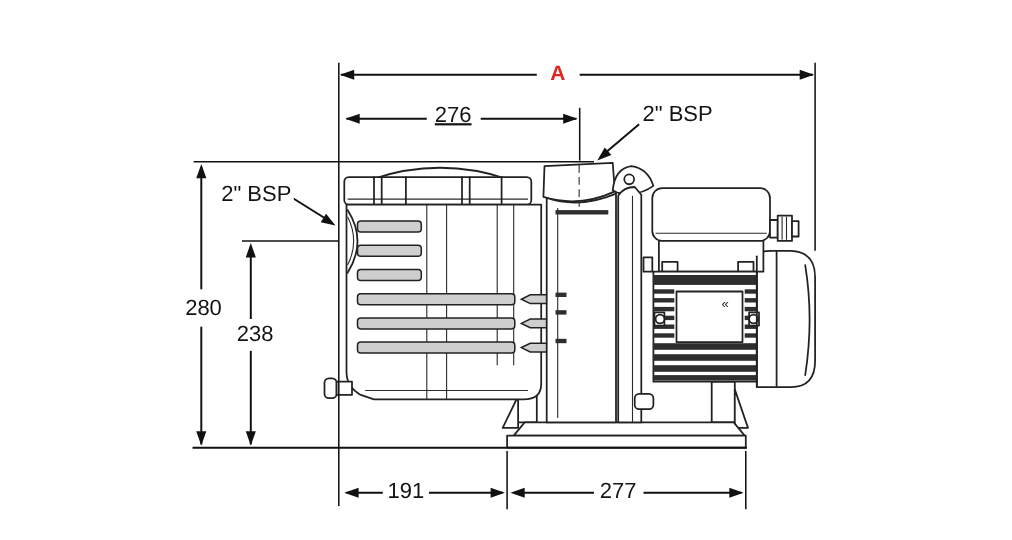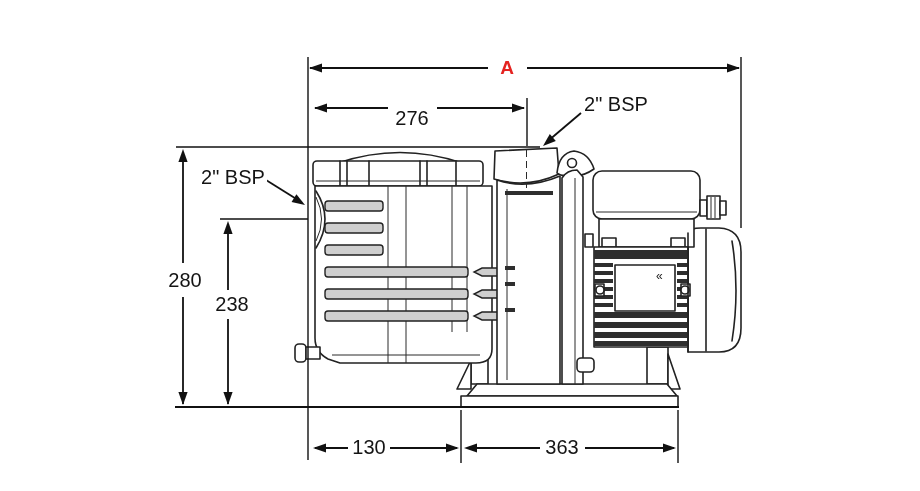--- a/index.html
+++ b/index.html
@@ -210,20 +210,20 @@
       <line class="dimline" x1="581" y1="113" x2="548" y2="141"></line>
       <polygon class="arrow" points="0,0 -13,-4.6 -13,4.6" transform="translate(543,146) rotate(139)"></polygon>
     </g>
     <g>
       <line class="dimline" x1="266" y1="180" x2="298" y2="200"></line>
       <polygon class="arrow" points="0,0 -13,-4.6 -13,4.6" transform="translate(305,205) rotate(32)"></polygon>
     </g>
   </svg>
 
   <div class="dim-label accent" style="left:507px;top:67px;">A</div>
-  <div class="dim-label" style="left:412px;top:118px;">276</div>
+  <div class="dim-label" style="left:412px;top:105px;text-decoration:underline;">276</div>
   <div class="dim-label" style="left:616px;top:104px;">2" BSP</div>
   <div class="dim-label" style="left:233px;top:177px;">2" BSP</div>
   <div class="dim-label" style="left:185px;top:280px;">280</div>
   <div class="dim-label" style="left:232px;top:304px;">238</div>
-  <div class="dim-label" style="left:369px;top:447px;">130</div>
-  <div class="dim-label" style="left:562px;top:447px;">363</div>
+  <div class="dim-label" style="left:369px;top:447px;">191</div>
+  <div class="dim-label" style="left:562px;top:447px;">277</div>
 </div>
 
 </body></html>

